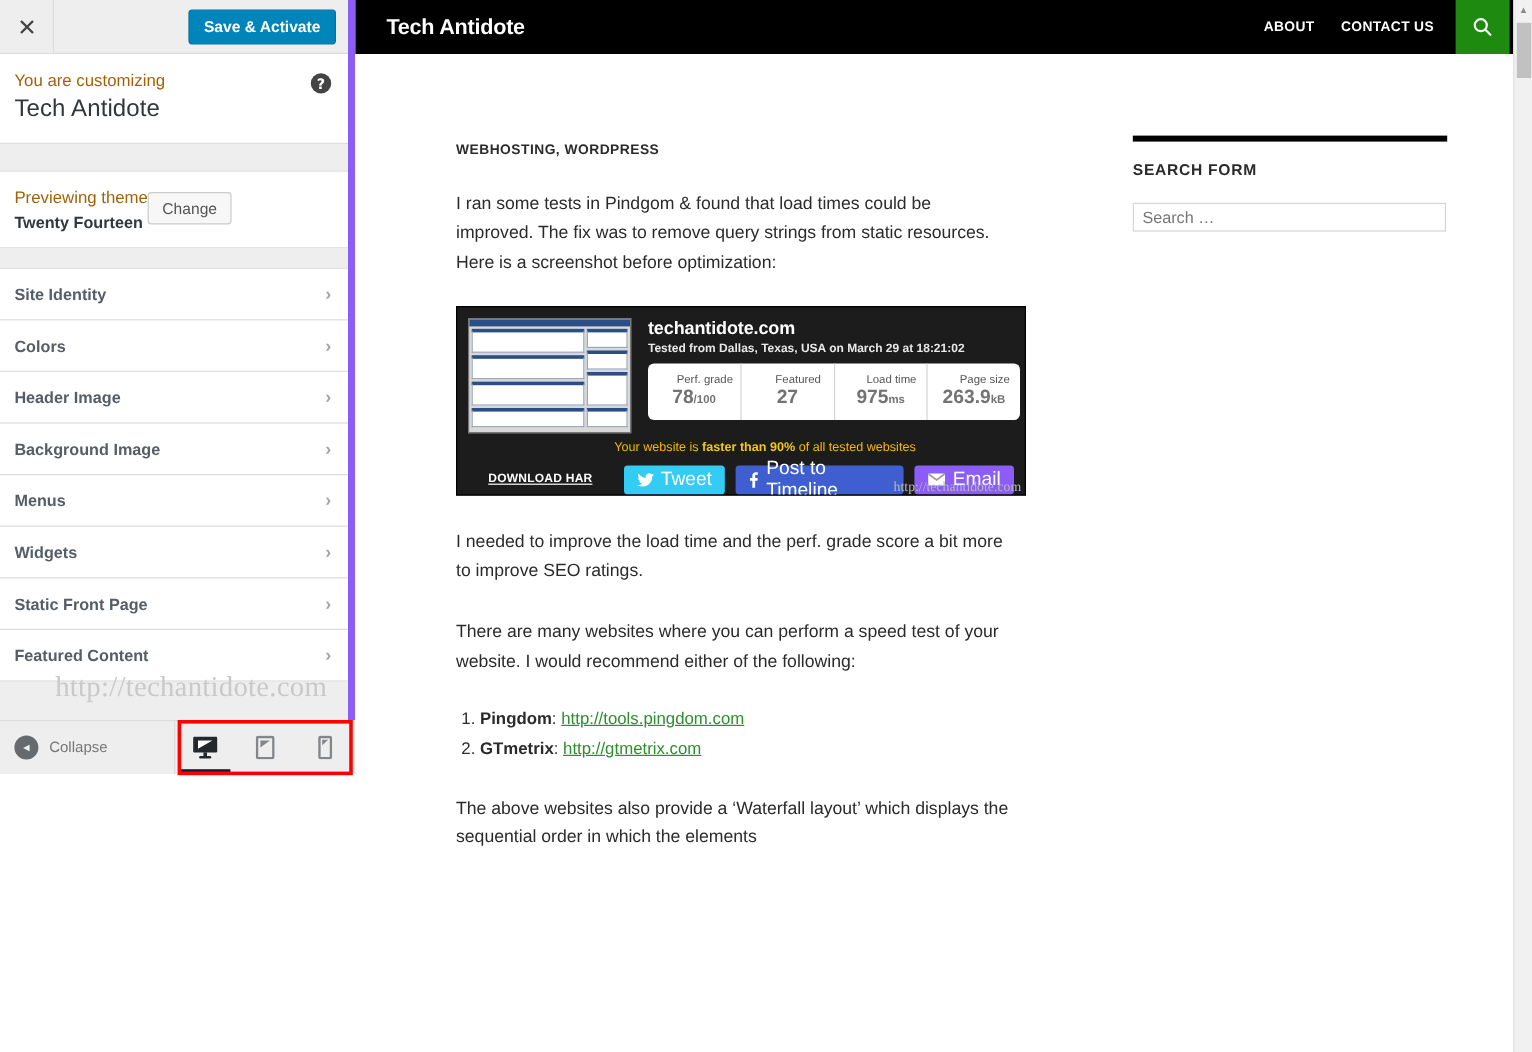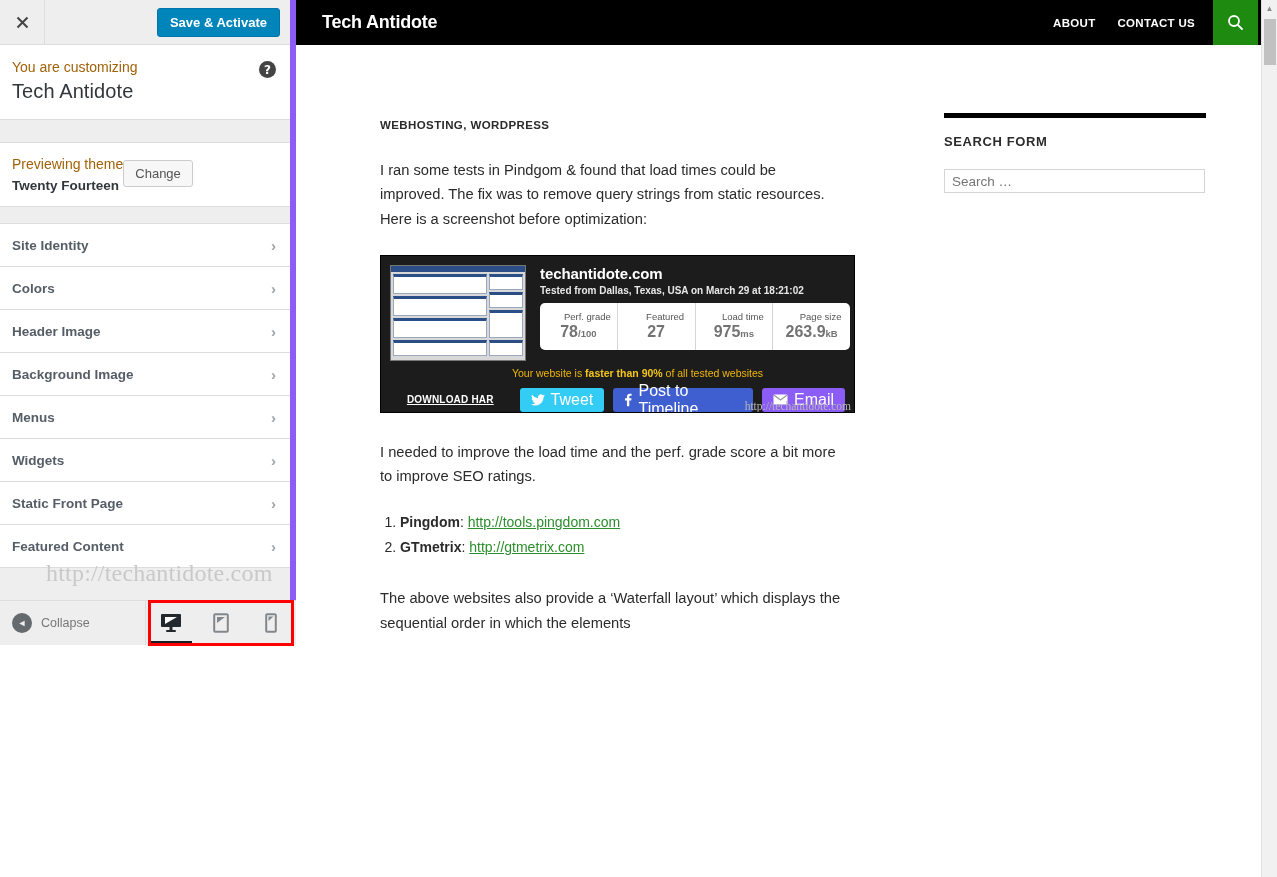--- a/index.html
+++ b/index.html
@@ -462,20 +462,21 @@
                 <rect x="0.5" y="0.5" width="14" height="10" rx="1" fill="#fff"></rect>
                 <path d="M0.8 1 L7.5 6 L14.2 1" fill="none" stroke="#9a9a9a" stroke-width="1.3"></path>
               </svg>
               <span>Email</span>
             </div>
           </div>
           <div class="pg-watermark">http://techantidote.com</div>
         </div>
 
         <p class="post-p">I needed to improve the load time and the perf. grade score a bit more to improve SEO ratings.</p>
+        <p class="post-p">There are many websites where you can perform a speed test of your website. I would recommend either of the following:</p>
 
         <ol class="post-list">
           <li><b>Pingdom</b><span>: </span><a href="#">http://tools.pingdom.com</a></li>
           <li><b>GTmetrix</b><span>: </span><a href="#">http://gtmetrix.com</a></li>
         </ol>
 
         <p class="post-p">The above websites also provide a ‘Waterfall layout’ which displays the sequential order in which the elements</p>
       </div>
 
       <div class="side-col">

